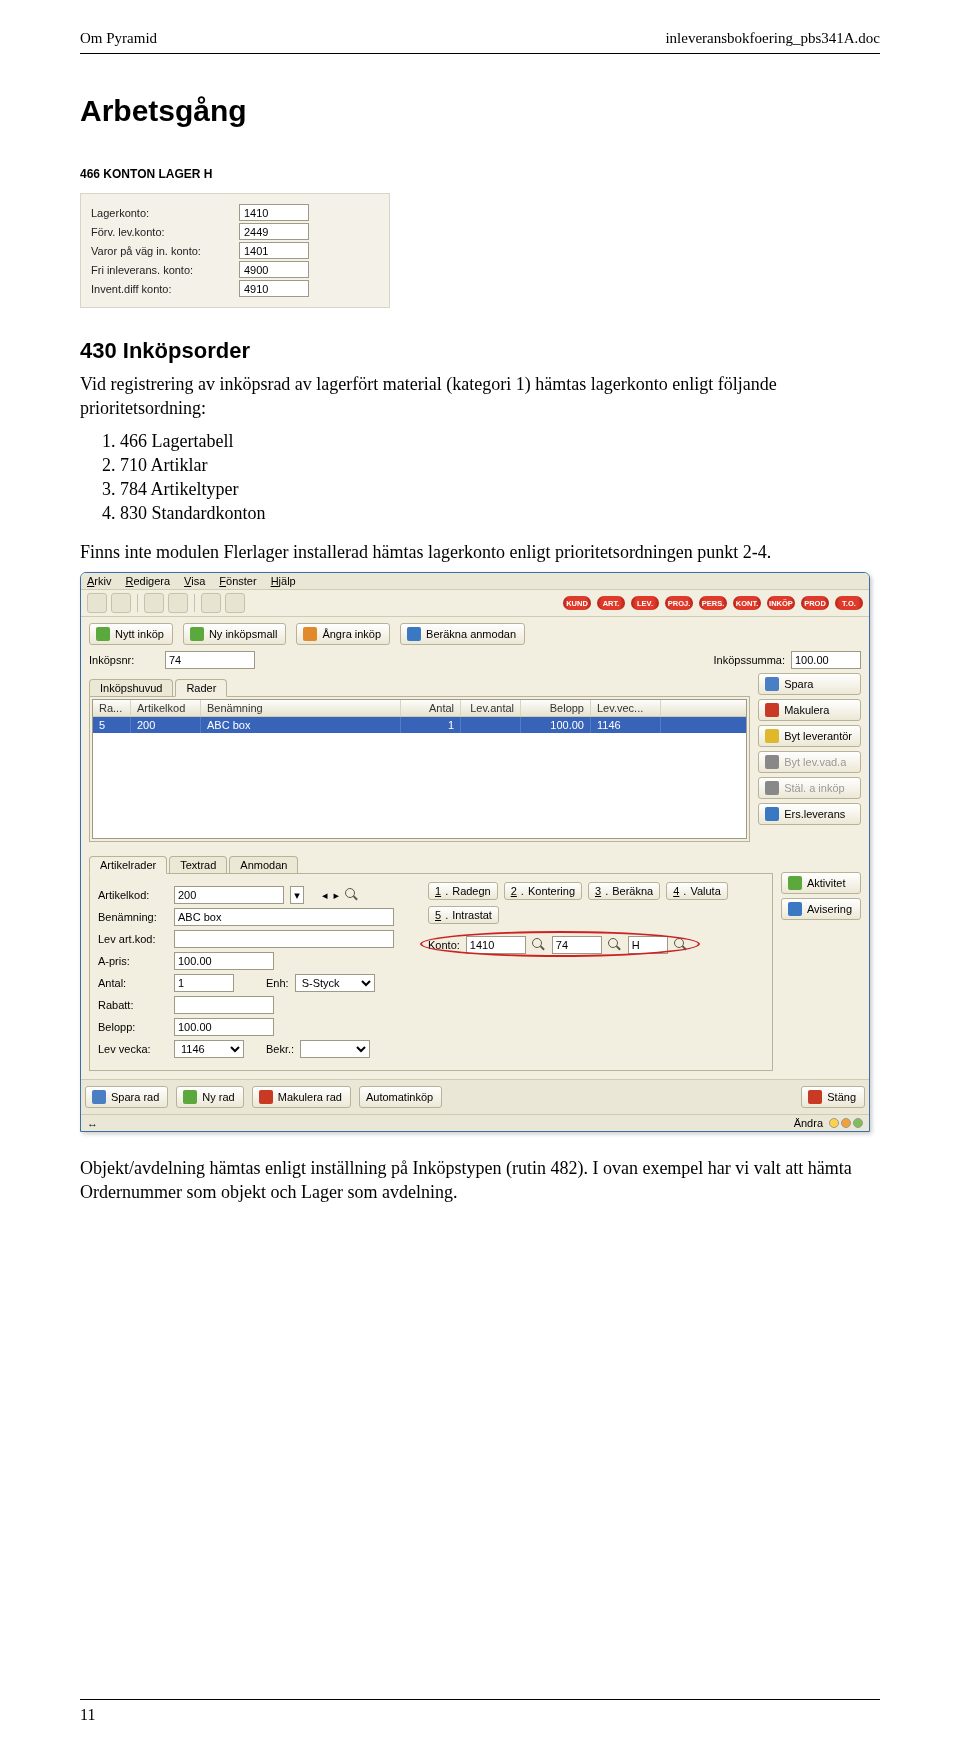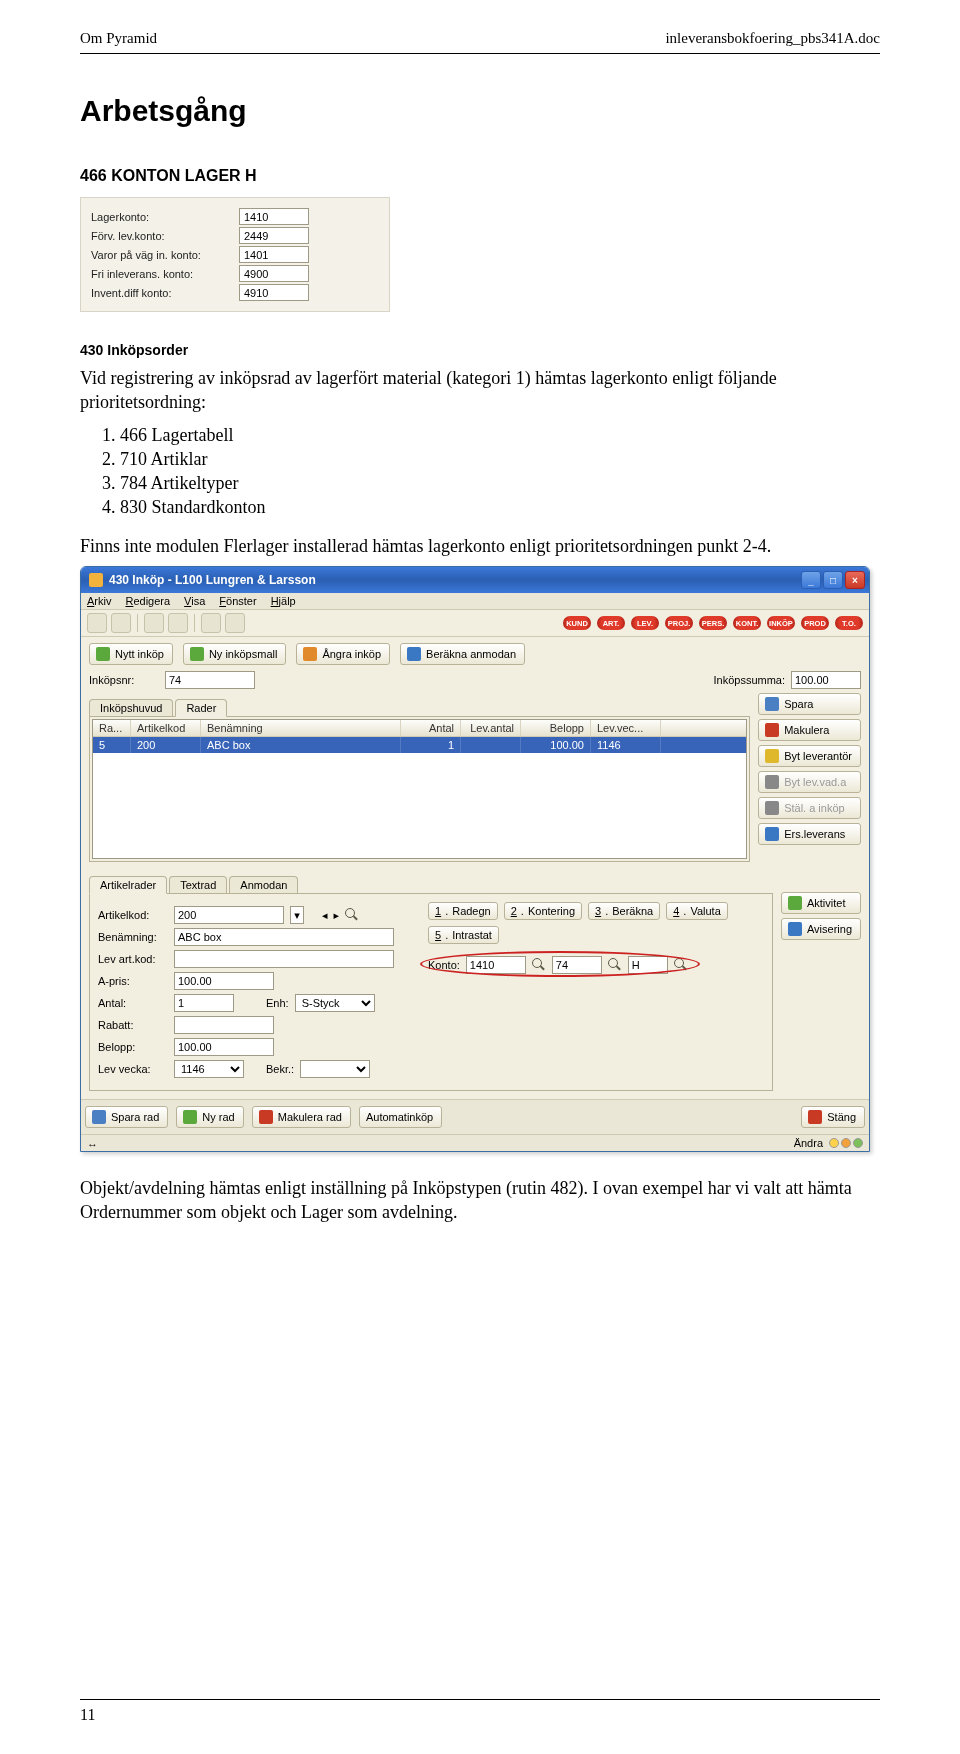--- a/index.html
+++ b/index.html
@@ -15,22 +15,22 @@
   }
   .header-row {
     display: flex;
     justify-content: space-between;
     font-size: 15px;
     padding-bottom: 6px;
     border-bottom: 1px solid #000;
     margin-bottom: 40px;
   }
   .h1 { font-family: Arial, Helvetica, sans-serif; font-weight: bold; font-size: 30px; margin-bottom: 30px; }
-  .h2 { font-family: Arial, Helvetica, sans-serif; font-weight: bold; font-size: 16px; margin-bottom: 12px; margin-top: 39px; }
-  .h3 { font-family: Arial, Helvetica, sans-serif; font-weight: bold; font-size: 14px; margin-bottom: 8px; }
+  .h2 { font-family: Arial, Helvetica, sans-serif; font-weight: bold; font-size: 12px; margin-bottom: 12px; margin-top: 39px; }
+  .h3 { font-family: Arial, Helvetica, sans-serif; font-weight: bold; font-size: 22px; margin-bottom: 8px; }
   .body-text { font-size: 18px; line-height: 1.35; margin-bottom: 8px; }
   .ol { padding-left: 40px; margin-bottom: 14px; }
   .ol li { font-size: 18px; line-height: 1.35; }
 
   .konton-panel {
     background: #f3f1e8;
     border: 1px solid #d8d5c8;
     width: 310px;
     padding: 8px 10px;
     font-family: Tahoma, Arial, sans-serif;
@@ -268,31 +268,20 @@
 <p class="body-text">Vid registrering av inköpsrad av lagerfört material (kategori 1) hämtas lagerkonto enligt följande prioritetsordning:</p>
 <ol class="ol">
   <li>466 Lagertabell</li>
   <li>710 Artiklar</li>
   <li>784 Artikeltyper</li>
   <li>830 Standardkonton</li>
 </ol>
 <p class="body-text">Finns inte modulen Flerlager installerad hämtas lagerkonto enligt prioritetsordningen punkt 2-4.</p>
 
 <div class="win">
-  <div class="titlebar">
-    <div class="left">
-      <span class="sysicon"></span>
-      <span>430 Inköp - L100 Lungren &amp; Larsson</span>
-    </div>
-    <div class="winbtns">
-      <div class="winbtn">_</div>
-      <div class="winbtn">□</div>
-      <div class="winbtn close">×</div>
-    </div>
-  </div>
   <div class="menubar">
     <span><u>A</u>rkiv</span>
     <span><u>R</u>edigera</span>
     <span><u>V</u>isa</span>
     <span><u>F</u>önster</span>
     <span><u>H</u>jälp</span>
   </div>
   <div class="toolbar">
     <span class="tbicon"></span>
     <span class="tbicon"></span>

